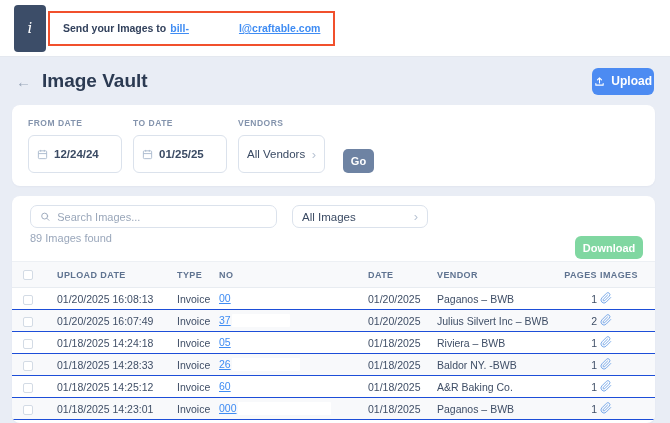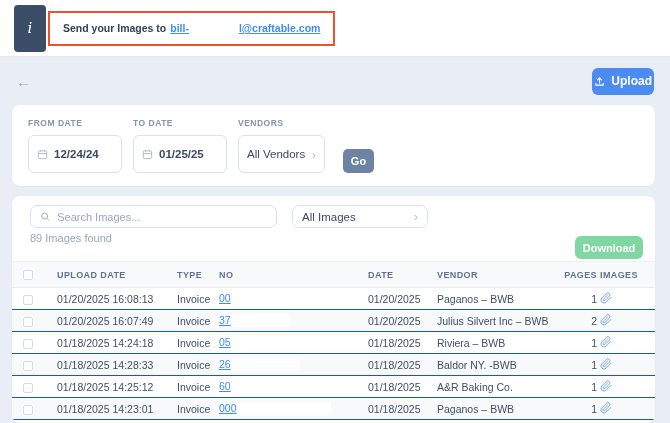--- a/index.html
+++ b/index.html
@@ -77,20 +77,21 @@
     <div class="annotation">
       <span class="banner-msg">Send your Images to</span>
       <a class="email-link">bill-</a>
       <span class="redact-gap"></span>
       <a class="email-link">l@craftable.com</a>
     </div>
   </div>
 
   <div class="page-header">
     <span class="back-arrow">←</span>
+    <span class="page-title">Image Vault</span>
     <button class="upload-btn">
       <svg width="11" height="11" viewBox="0 0 24 24" fill="none" stroke="#ffffff" stroke-width="2.4" stroke-linecap="round" stroke-linejoin="round">
           <path d="M12 4v11M7.5 8.5L12 4l4.5 4.5M4 16.5V20h16v-3.5"></path>
         </svg>
       <span>Upload</span>
     </button>
   </div>
 
   <div class="card filter-card">
     <div class="fgroup">

